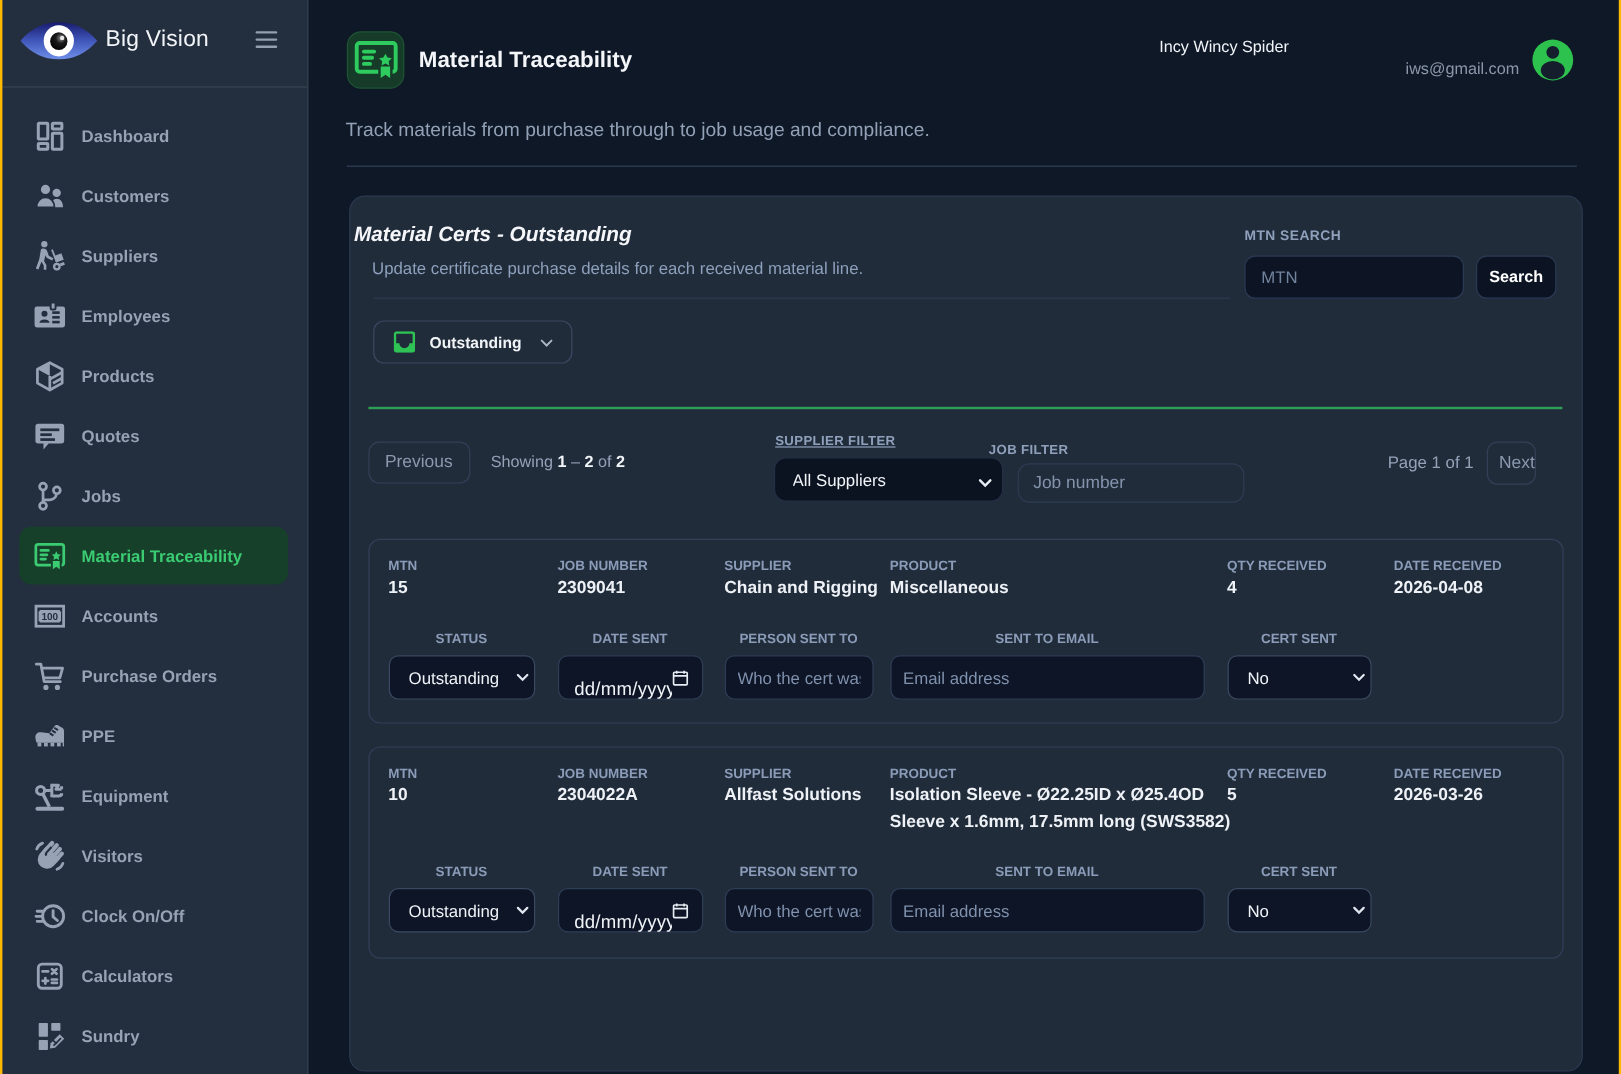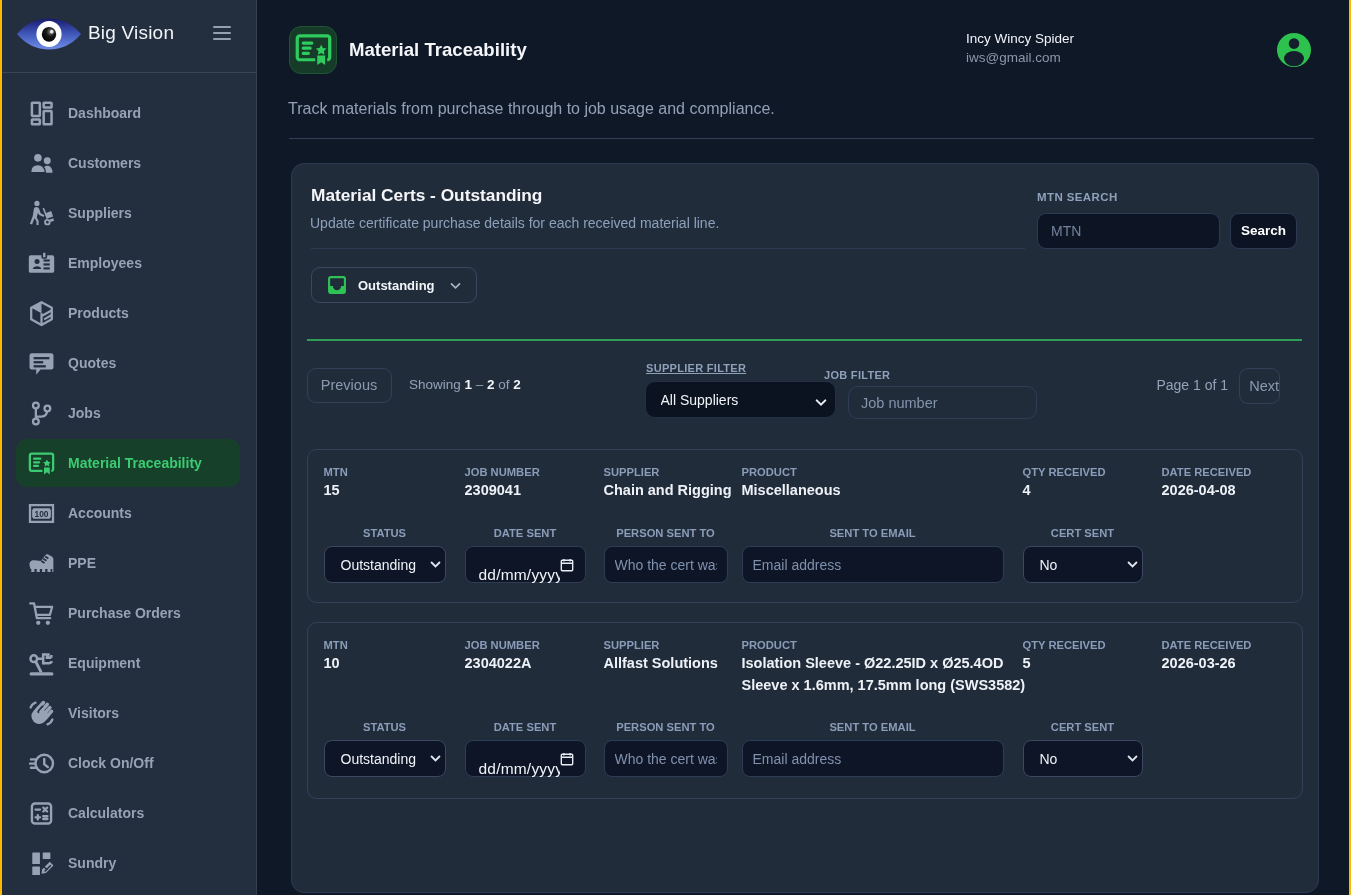--- a/index.html
+++ b/index.html
@@ -18,27 +18,27 @@
 .mi svg { position:absolute; left:30px; width:23px; height:23px; transform:scale(1.25); }
 .mi span { position:absolute; left:68px; }
 .mi.active { margin:1px 16px; height:48px; background:#17402b; border-radius:10px; color:#3bcb72; }
 .mi.active svg { left:14px; }
 .mi.active span { left:52px; }
 
 main { position:absolute; left:258px; top:0; width:1093px; height:895px; }
 .hbadge { position:absolute; left:31px; top:26px; width:48px; height:48px; background:#163c29; border:1px solid #1e5434; border-radius:12px; display:flex; align-items:center; justify-content:center; }
 .htitle { position:absolute; left:91px; top:39px; font-size:18.6px; font-weight:700; color:#f4f6f9; }
 .uname { position:absolute; right:85px; top:31px; font-size:13.5px; font-weight:400; color:#f1f4f8; width:300px; }
-.umail { position:absolute; right:85px; top:50px; font-size:13.5px; color:#8b97a9; text-align:left; width:300px; }
+.umail { position:absolute; right:85px; top:50px; font-size:13.5px; color:#8b97a9; text-align:right; width:300px; }
 .avatar { position:absolute; right:40px; top:33px; width:34px; height:34px; border-radius:50%; background:#2dc24e; }
 .subt { position:absolute; left:30px; top:100px; font-size:16px; color:#92a1b6; }
 .hdiv { position:absolute; left:31px; top:137.5px; width:1025px; height:1px; background:#31405a; }
 
 .card { position:absolute; left:33px; top:163px; width:1028px; height:730px; background:#212c3b; border:1px solid #2c3a52; border-radius:13px; }
-.ctitle { position:absolute; left:19px; top:19px; font-size:17.3px; font-weight:700; color:#f4f6f9; }
+.ctitle { position:absolute; left:3px; top:19px; font-size:17.3px; font-weight:700; color:#f4f6f9;font-style:italic; }
 .csub { position:absolute; left:18px; top:48px; font-size:14px; color:#8da0bb; }
 .cdiv { position:absolute; left:19px; top:84px; width:714px; height:1px; background:#2c3a52; }
 .mtnlab { position:absolute; left:745px; top:27px; font-size:11.5px; font-weight:700; color:#8fa0bb; letter-spacing:0.4px; }
 .mtninp { position:absolute; left:745px; top:49px; width:183px; height:35.5px; background:#0d1524; border:1px solid #2b3954; border-radius:9px; color:#f0f3f7; font-size:14px; padding:0 13px; font-family:inherit; }
 .mtninp::placeholder { color:#72839d; }
 .sbtn { position:absolute; left:938px; top:49px; width:67px; height:35.5px; background:#0c1322; border:1px solid #2b3954; border-radius:9px; color:#fff; font-size:13.5px; font-weight:700; font-family:inherit; }
 .fbtn { position:absolute; left:19px; top:103px; width:166px; height:36px; border:1px solid #3a4760; border-radius:9px; display:flex; align-items:center; }
 .fbtn .txt { font-size:13px; font-weight:700; color:#f2f5f8; margin-left:12px; }
 .ghr { position:absolute; left:15px; top:175px; width:995px; height:2px; background:#2e9e57; }
 
@@ -194,41 +194,41 @@
       </div>
 <div class="mi">
         <svg viewBox="0 0 24 24">
           <rect x="2.4" y="5" width="19.2" height="14" fill="none" stroke="currentColor" stroke-width="1.9"></rect>
           <path fill="currentColor" d="M5.2 7.6h13.6l1 1.6v5.6l-1 1.6H5.2l-1-1.6V9.2z"></path>
           <text x="12" y="14.8" font-size="7" font-weight="bold" fill="#232e3e" text-anchor="middle" font-family="Liberation Sans, sans-serif">100</text>
         </svg>
         <span>Accounts</span>
       </div>
 <div class="mi">
+        <svg viewBox="0 0 24 24" fill="none" stroke="currentColor" stroke-width="1.9" stroke-linejoin="round" stroke-linecap="round">
+          <path d="M2.6 3.6h3.2l2.3 12.2h11.2"></path>
+          <path d="M6.5 6.4h14.4l-1.9 6.7H7.8"></path>
+          <circle cx="9.3" cy="19.8" r="1.8" fill="currentColor" stroke="none"></circle>
+          <circle cx="17.3" cy="19.8" r="1.8" fill="currentColor" stroke="none"></circle>
+        </svg>
+        <span>Purchase Orders</span>
+      </div>
+<div class="mi">
         <svg viewBox="0 0 24 24">
           <path fill="currentColor" d="M15.2 5.2c.6-.9 1.8-1.2 2.7-.6l2.7 1.5c.8.5 1.3 1.3 1.3 2.2v8.2H2.9c-.5-1-.8-2.1-.9-3.3-.3-2.7 1.6-4.1 4.1-3.9l5.5.6z"></path>
           <path d="M11.9 9.9l2.6 1.7M13.5 8l2.6 1.7M15.1 6.1l2.6 1.7" stroke="#232e3e" stroke-width="1.4" fill="none"></path>
           <g fill="currentColor">
             <rect x="3.5" y="16.5" width="2.6" height="2.6"></rect>
             <rect x="8" y="16.5" width="2.6" height="2.6"></rect>
             <rect x="12.5" y="16.5" width="2.6" height="2.6"></rect>
             <rect x="17" y="16.5" width="2.6" height="2.6"></rect>
             <rect x="21" y="16.5" width="0.9" height="2.6"></rect>
           </g>
         </svg>
         <span>PPE</span>
-      </div>
-<div class="mi">
-        <svg viewBox="0 0 24 24" fill="none" stroke="currentColor" stroke-width="1.9" stroke-linejoin="round" stroke-linecap="round">
-          <path d="M2.6 3.6h3.2l2.3 12.2h11.2"></path>
-          <path d="M6.5 6.4h14.4l-1.9 6.7H7.8"></path>
-          <circle cx="9.3" cy="19.8" r="1.8" fill="currentColor" stroke="none"></circle>
-          <circle cx="17.3" cy="19.8" r="1.8" fill="currentColor" stroke="none"></circle>
-        </svg>
-        <span>Purchase Orders</span>
       </div>
 <div class="mi">
         <svg viewBox="0 0 24 24" fill="none" stroke="currentColor" stroke-width="2.1">
           <circle cx="5.6" cy="8" r="2.8"></circle>
           <path d="M8.4 8h5.4"></path>
           <path d="M13.4 3.4v9.4"></path>
           <path d="M13.8 4.4h4.2l-1.7 2.7h3.9" stroke-linejoin="round"></path>
           <path d="M13.8 11.8h4.6a3.4 3.4 0 0 0 1.9-.9"></path>
           <path d="M20.2 5v2.2M20.2 9.9v1.6"></path>
           <path d="M7.2 10.4l4.5 9" stroke-width="2.4"></path>

